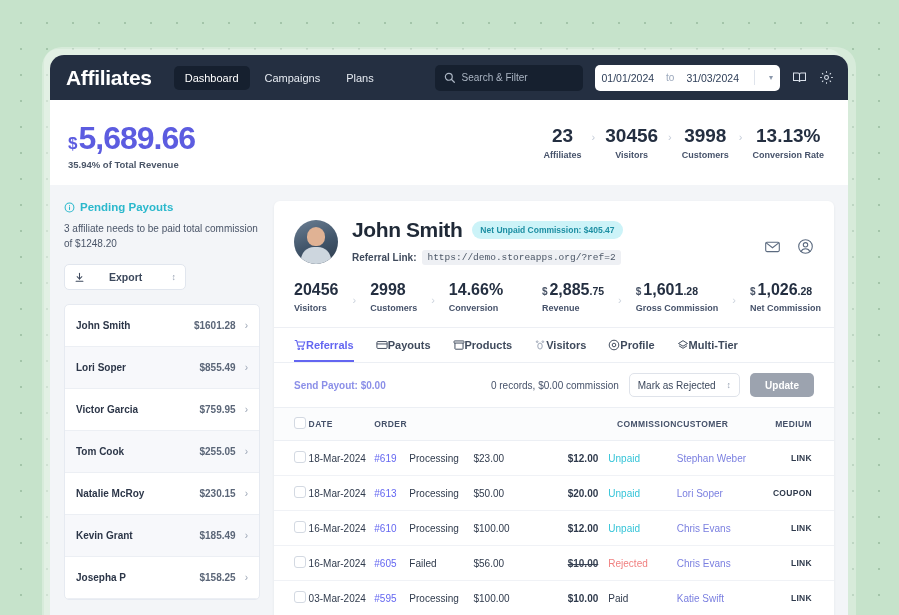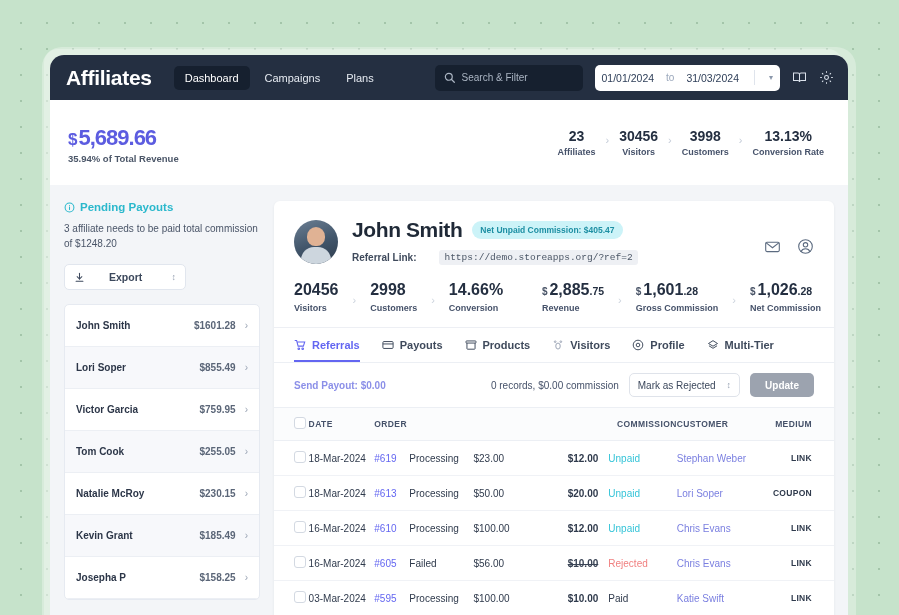--- a/index.html
+++ b/index.html
@@ -94,26 +94,26 @@
   .hero {
     height: 85px;
     background: #ffffff;
     display: flex;
     align-items: center;
     padding: 0 18px 0 18px;
     position: relative;
   }
   .bigmoney { display: flex; align-items: baseline; }
   .bigmoney .cur { color: #5c5ce0; font-size: 17px; font-weight: 700; margin-right: 1px; }
-  .bigmoney .val { color: #5c5ce0; font-size: 22px; font-weight: 700; letter-spacing: -1px; }
+  .bigmoney .val { color: #5c5ce0; font-size: 32px; font-weight: 700; letter-spacing: -1px; }
   .hero-sub { font-size: 9.5px; color: #4b5668; margin-top: 2px; font-weight: 600; }
   .hero-left { margin-top: 4px; }
   .hero-stats { margin-left: auto; display: flex; align-items: flex-start; }
   .stat { text-align: center; padding: 0 6px; }
-  .stat .n { font-size: 14px; font-weight: 700; color: #242f41; }
+  .stat .n { font-size: 19px; font-weight: 700; color: #242f41; }
   .stat .l { font-size: 9px; color: #46526a; margin-top: 3px; font-weight: 600; }
   .sep { color: #c4ccd8; font-size: 11px; margin: 6px 4px 0 4px; }
 
   
   .body-area {
     background: #f3f5f8;
     height: 440px;
     display: flex;
     padding: 16px 14px 0 14px;
     gap: 14px;
@@ -185,21 +185,21 @@
     background: #cdd6de;
   }
   .name-row { display: flex; align-items: center; gap: 10px; }
   .aff-name { font-size: 21px; font-weight: 700; color: #1f2937; letter-spacing: -.4px; }
   .badge {
     background: #ccf3f8; color: #1d8fa3;
     font-size: 8.5px; font-weight: 700;
     padding: 4px 8px; border-radius: 10px;
     white-space: nowrap;
   }
-  .reflink { margin-top: 8px; display: flex; align-items: center; gap: 23px; }
+  .reflink { margin-top: 8px; display: flex; align-items: center; gap: 6px; }
   .reflink .lbl { font-size: 10px; color: #3f4a5c; font-weight: 600; }
   .reflink .url {
     font-family: "Liberation Mono", monospace;
     font-size: 9.5px; color: #4b5666;
     background: #eef0f4; padding: 2px 5px; border-radius: 3px;
   }
   .head-icons { margin-left: auto; display: flex; gap: 16px; padding-top: 10px; }
 
   .metrics {
     display: flex; align-items: center;
@@ -210,21 +210,21 @@
   .metric .n { font-size: 16px; font-weight: 700; color: #242f41; }
   .metric .n .cur { font-size: 10px; font-weight: 600; color: #4a5568; margin-right: 2px; }
   .metric .n .dec { font-size: 10.5px; font-weight: 700; }
   .metric .l { font-size: 9px; color: #46526a; margin-top: 4px; font-weight: 600; }
   .msep { color: #ccd3dd; font-size: 11px; margin: 5px 14px 0 14px; }
   .metrics .spacer { flex: 1; }
 
   
   .tabs { display: flex; padding: 0 20px; border-bottom: 1px solid #eceff4; gap: 22px; }
   .tab {
-    display: flex; align-items: center; gap: 6px;
+    display: flex; align-items: center; 
     font-size: 11px; color: #3f4a5c; font-weight: 600;
     padding: 11px 0 9px 0;
     cursor: pointer; white-space: nowrap;
     border-bottom: 2px solid transparent;
   }
   .tab.active { color: #6366f1; border-bottom-color: #6366f1; }
 
   
   .actionrow {
     display: flex; align-items: center;

